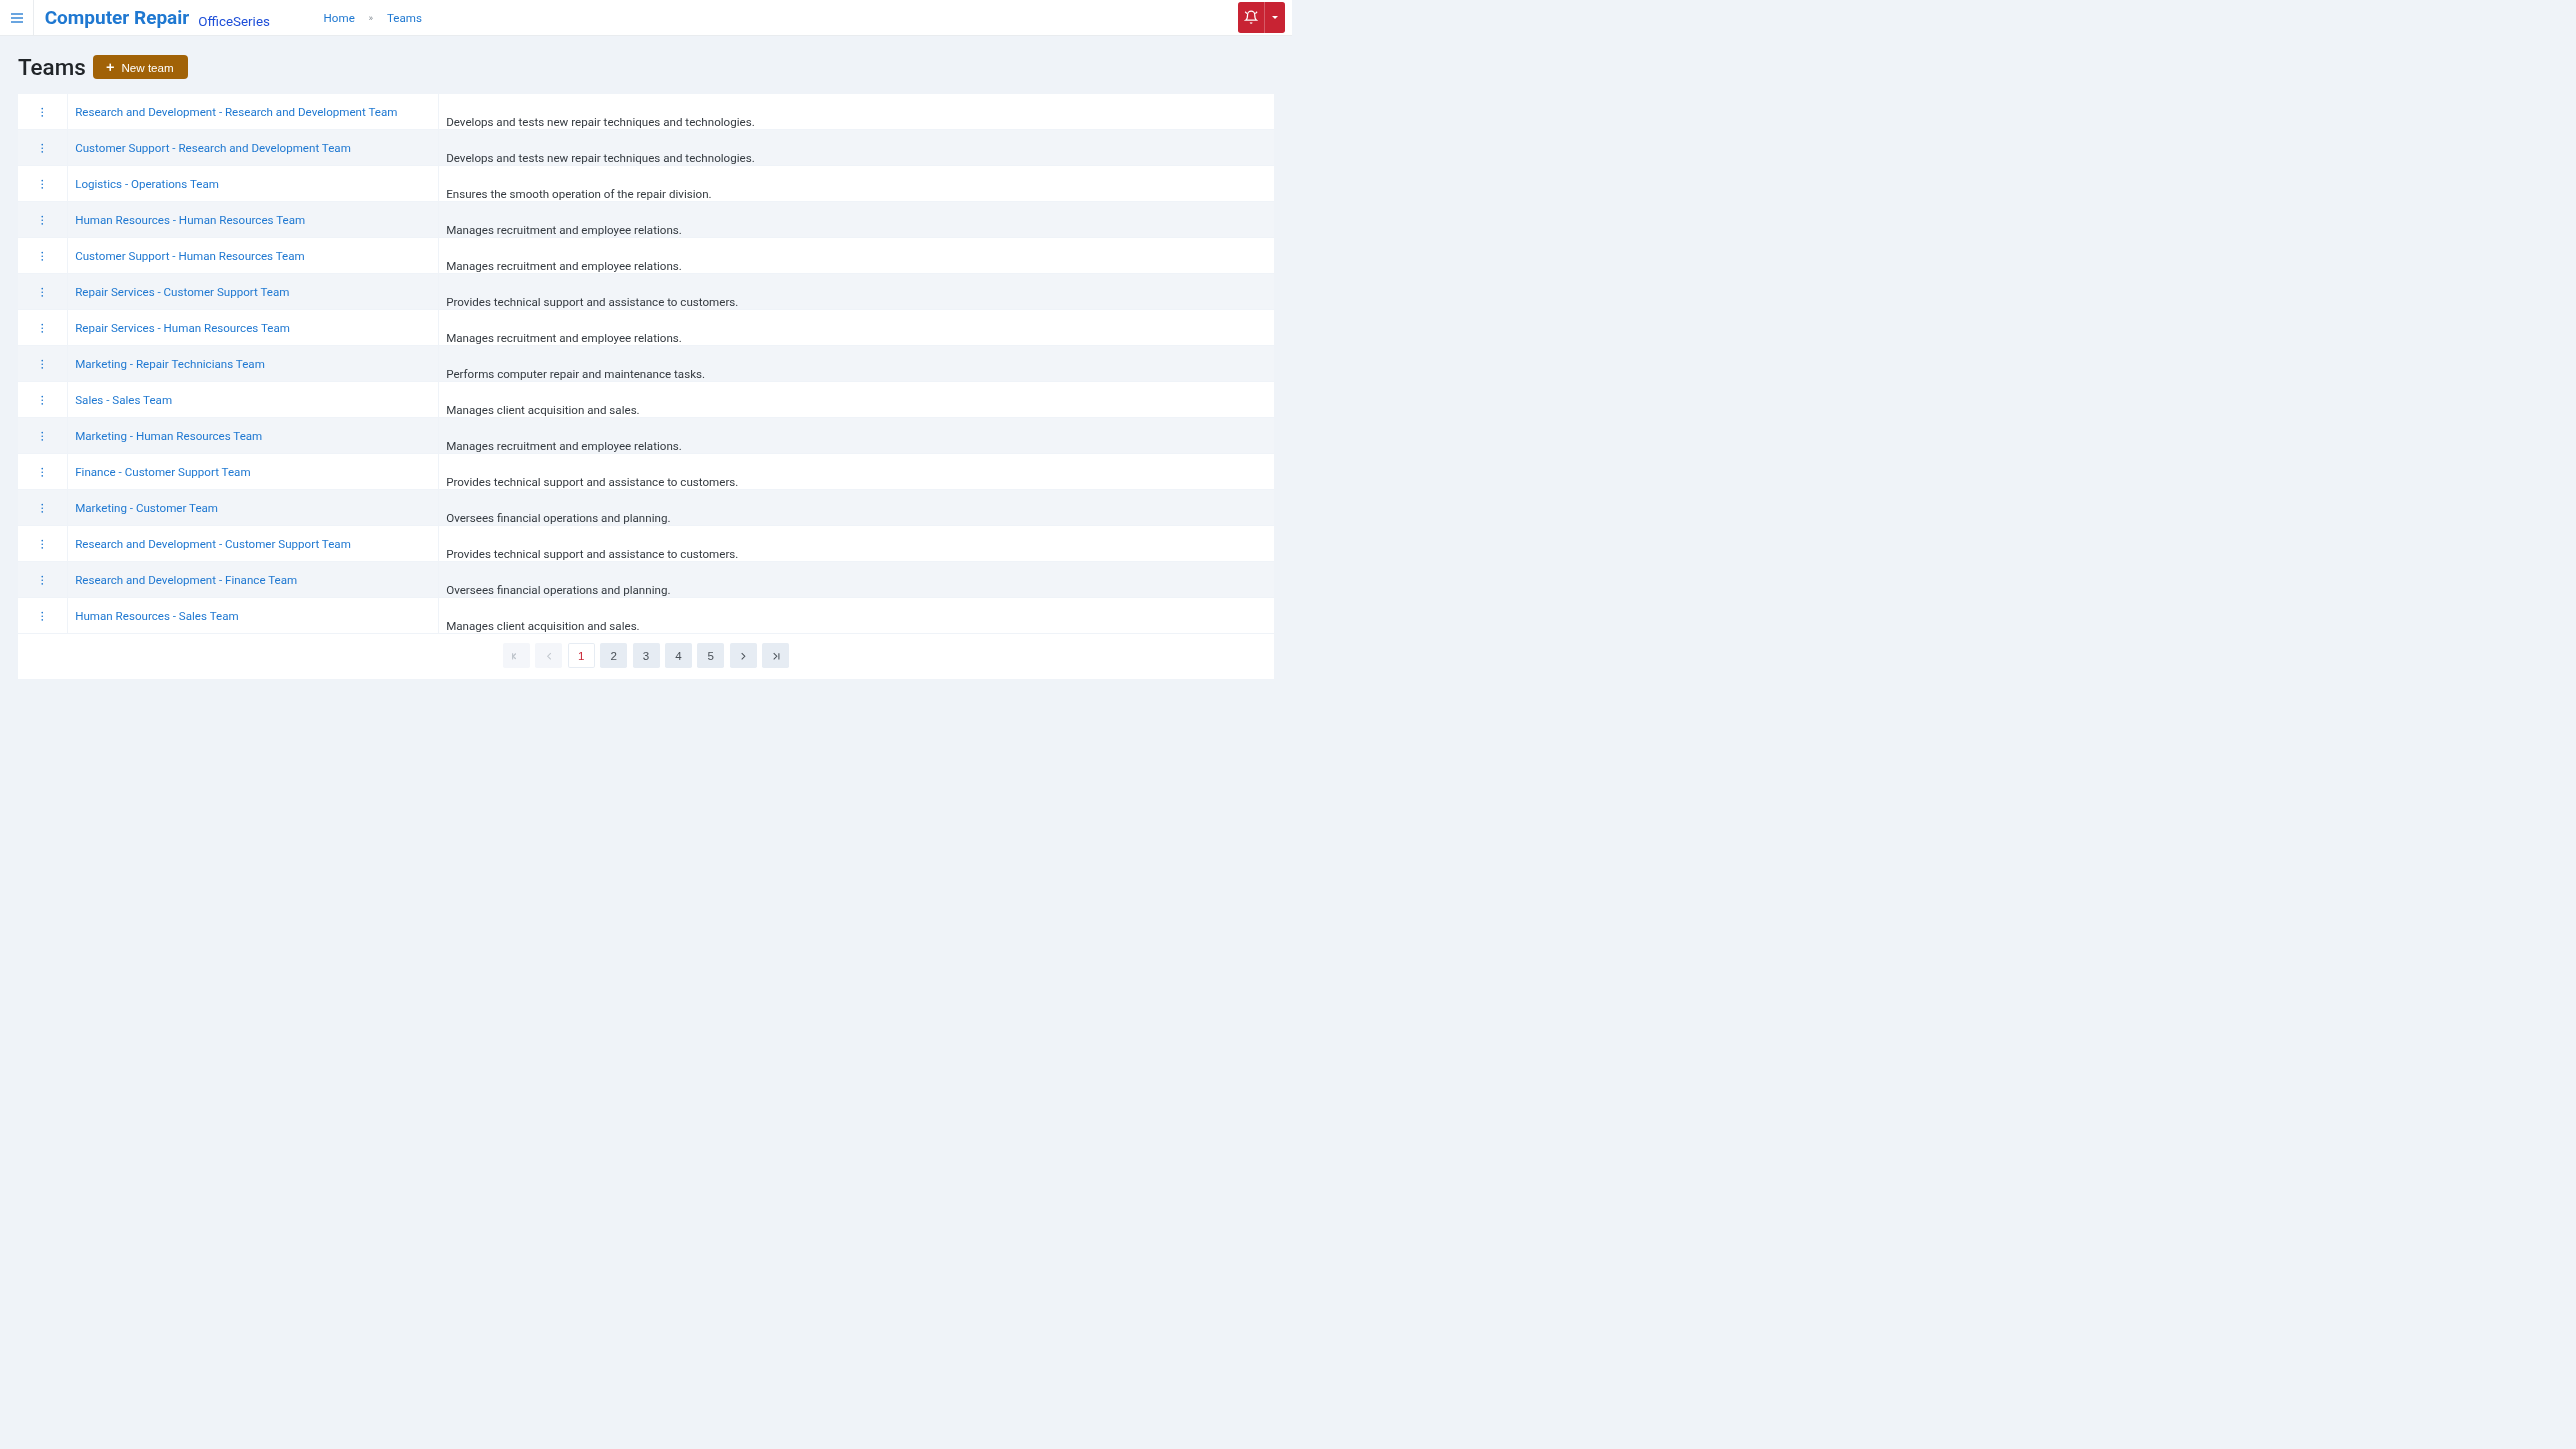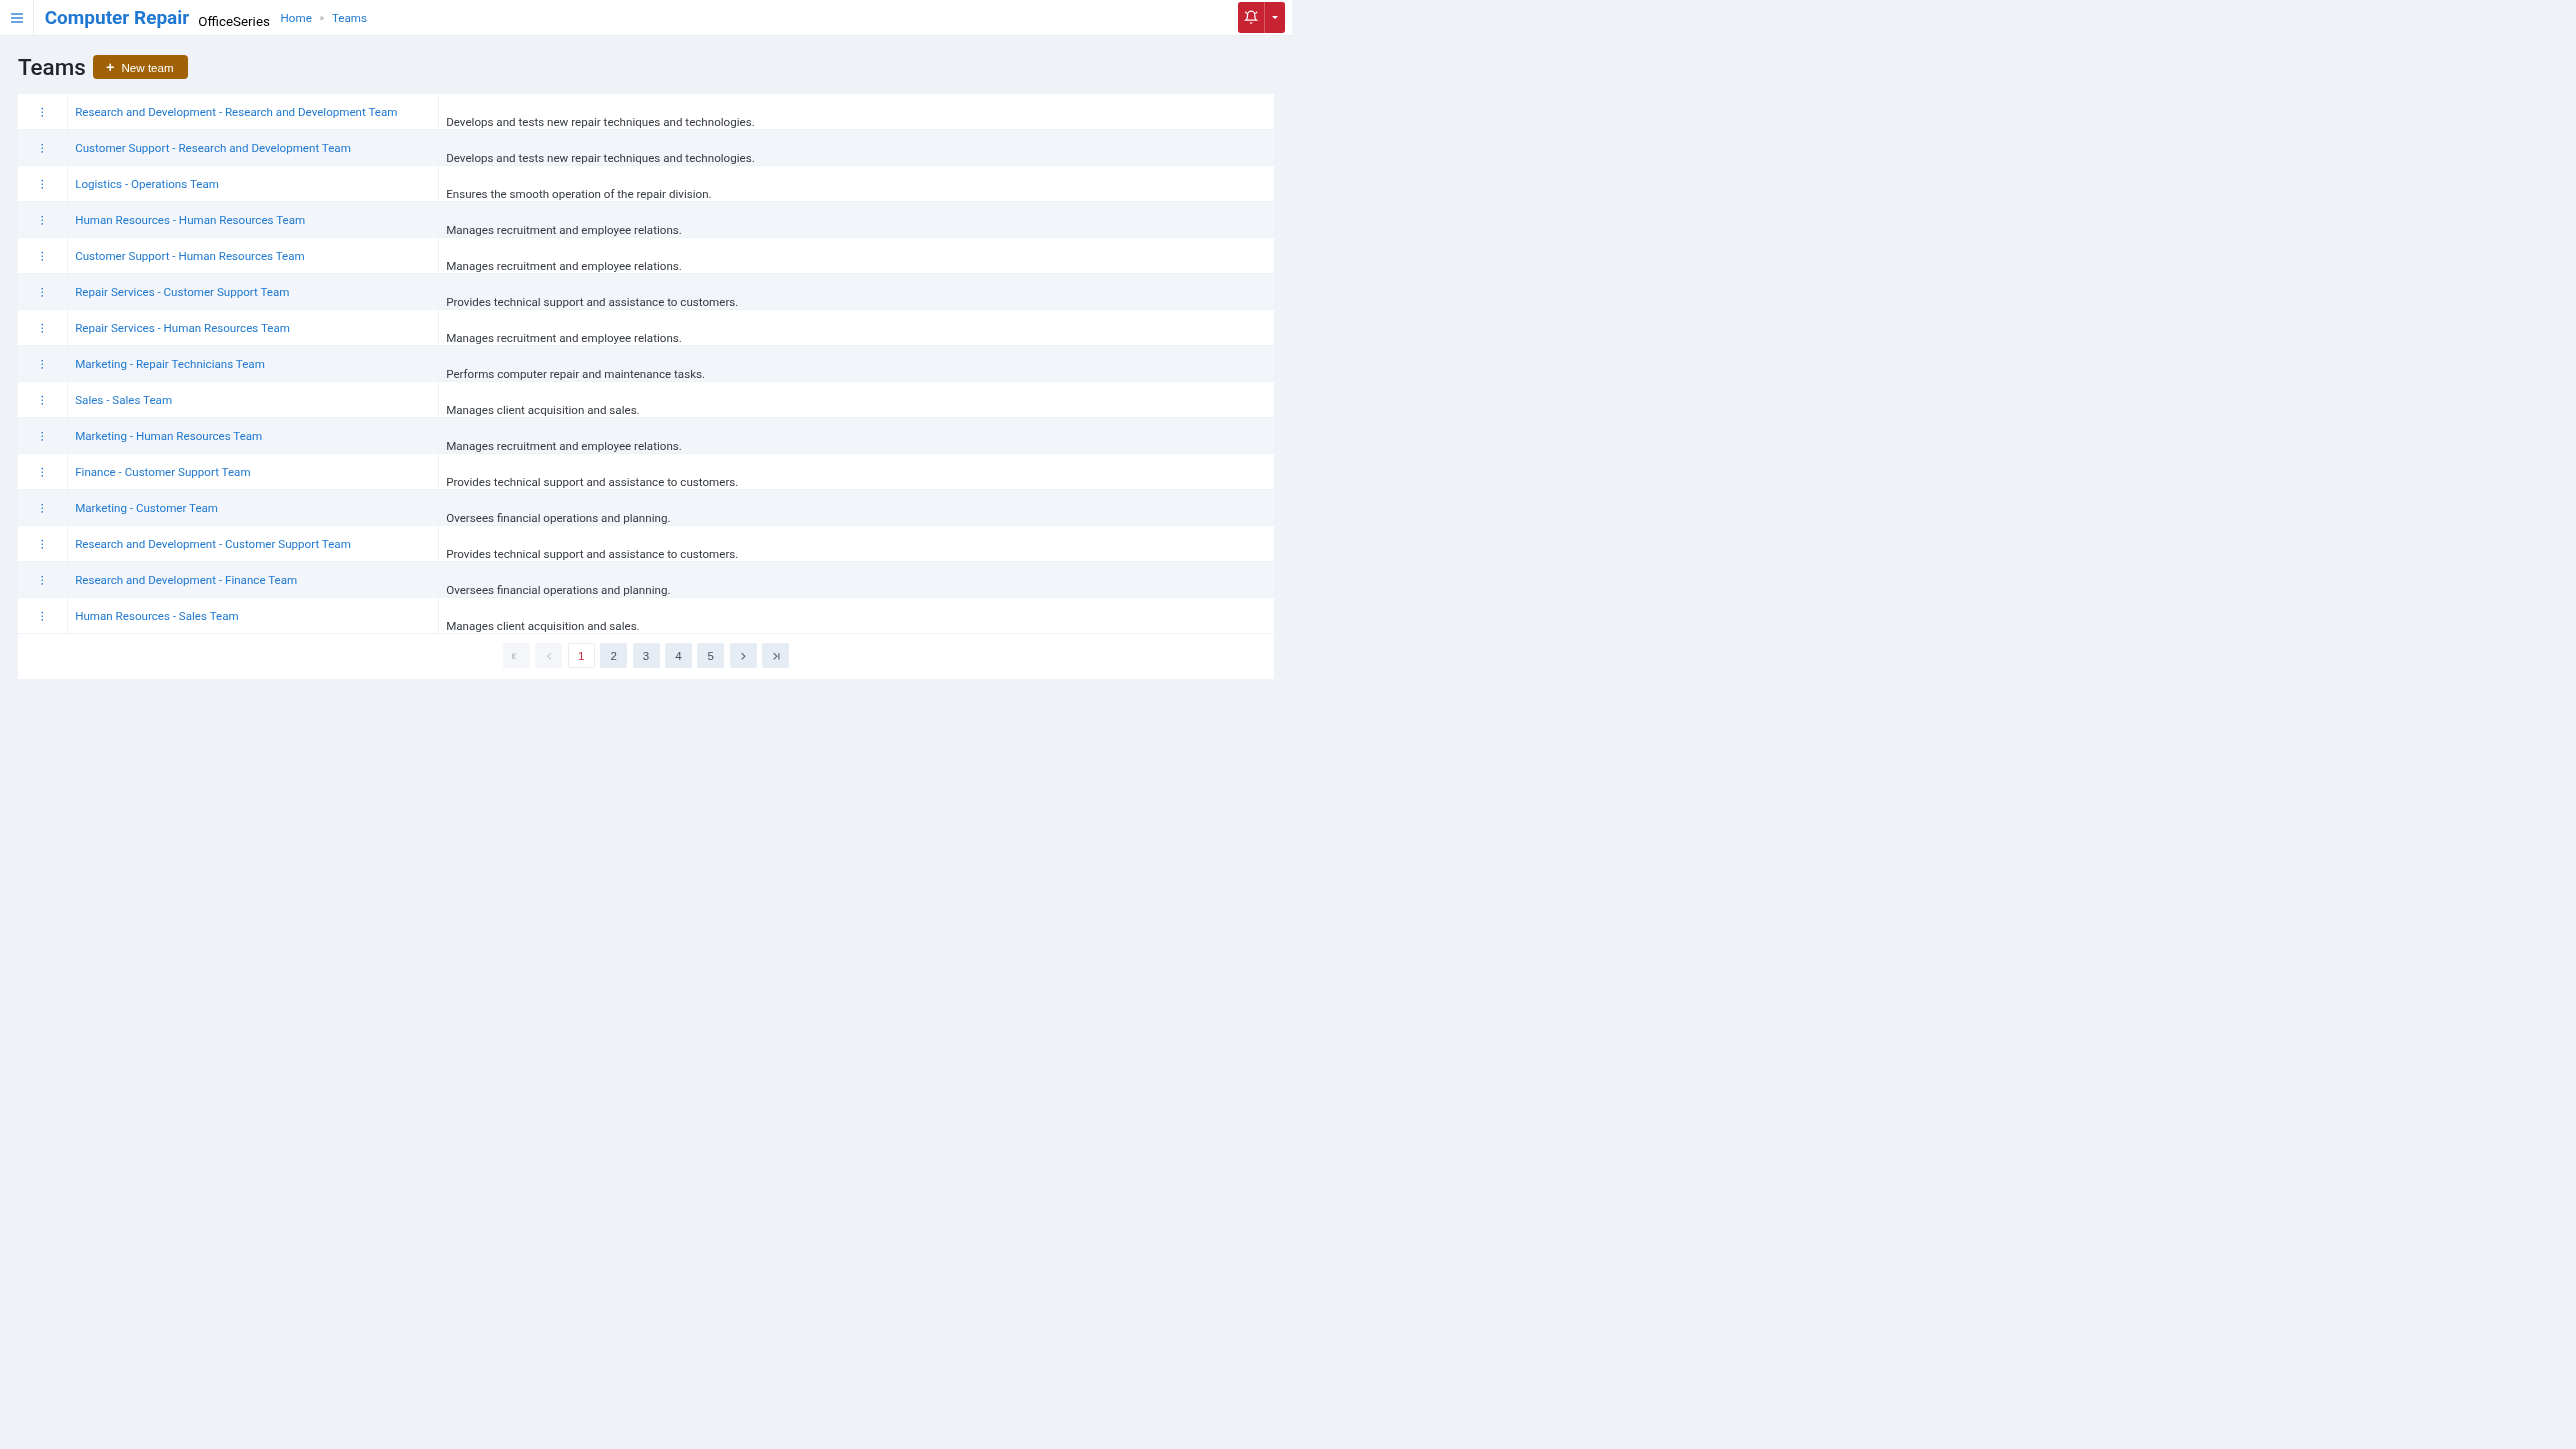--- a/index.html
+++ b/index.html
@@ -33,26 +33,27 @@
   align-items: flex-end;
   gap: 9px;
 }
 .brand-main {
   font-size: 19px;
   font-weight: 700;
   color: #1f78d1;
 }
 .brand-sub {
   font-size: 13.4px;
-  color: #000000;
+  color: #1d4ed8;
 }
 .breadcrumb {
-  display: flex;
-  align-items: center;
-  gap: 6px;
+  margin-left: 43px;
+  display: flex;
+  align-items: center;
+  gap: 12px;
   font-size: 11.6px;
 }
 .breadcrumb a { color: #1f78d1; text-decoration: none; }
 .breadcrumb .sep { color: #868e96; font-size: 9.8px; margin: 0 1.8px; }
 .topbar-right {
   margin-left: auto;
   display: flex;
   align-items: stretch;
   height: 31px;
   padding-right: 7.2px;

